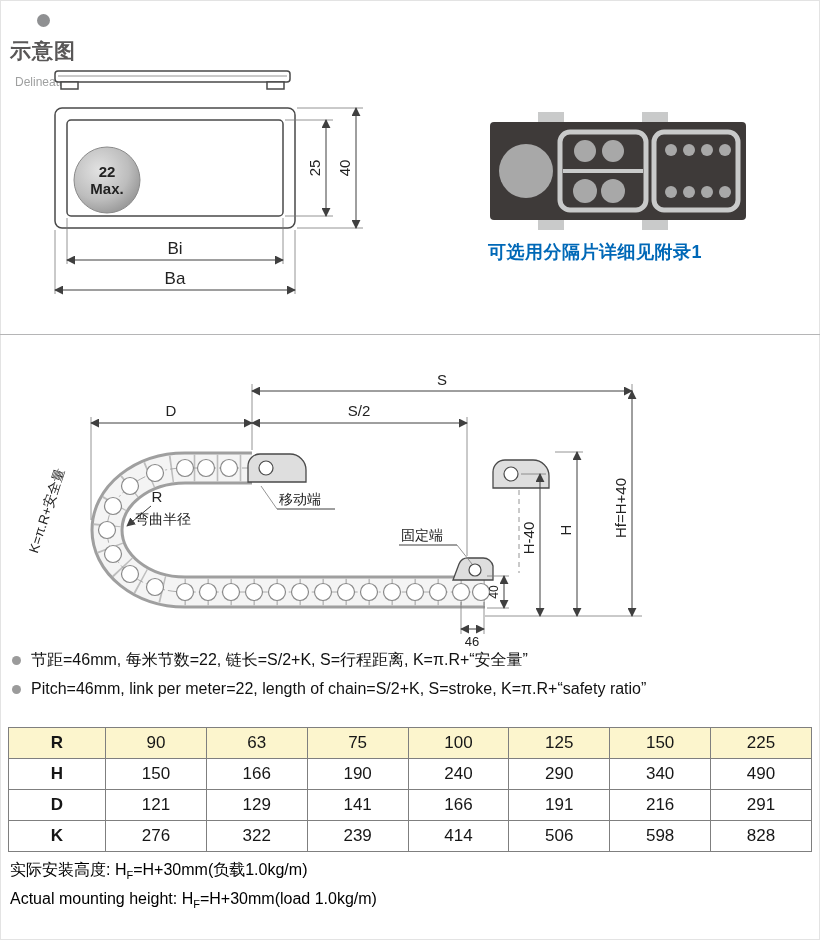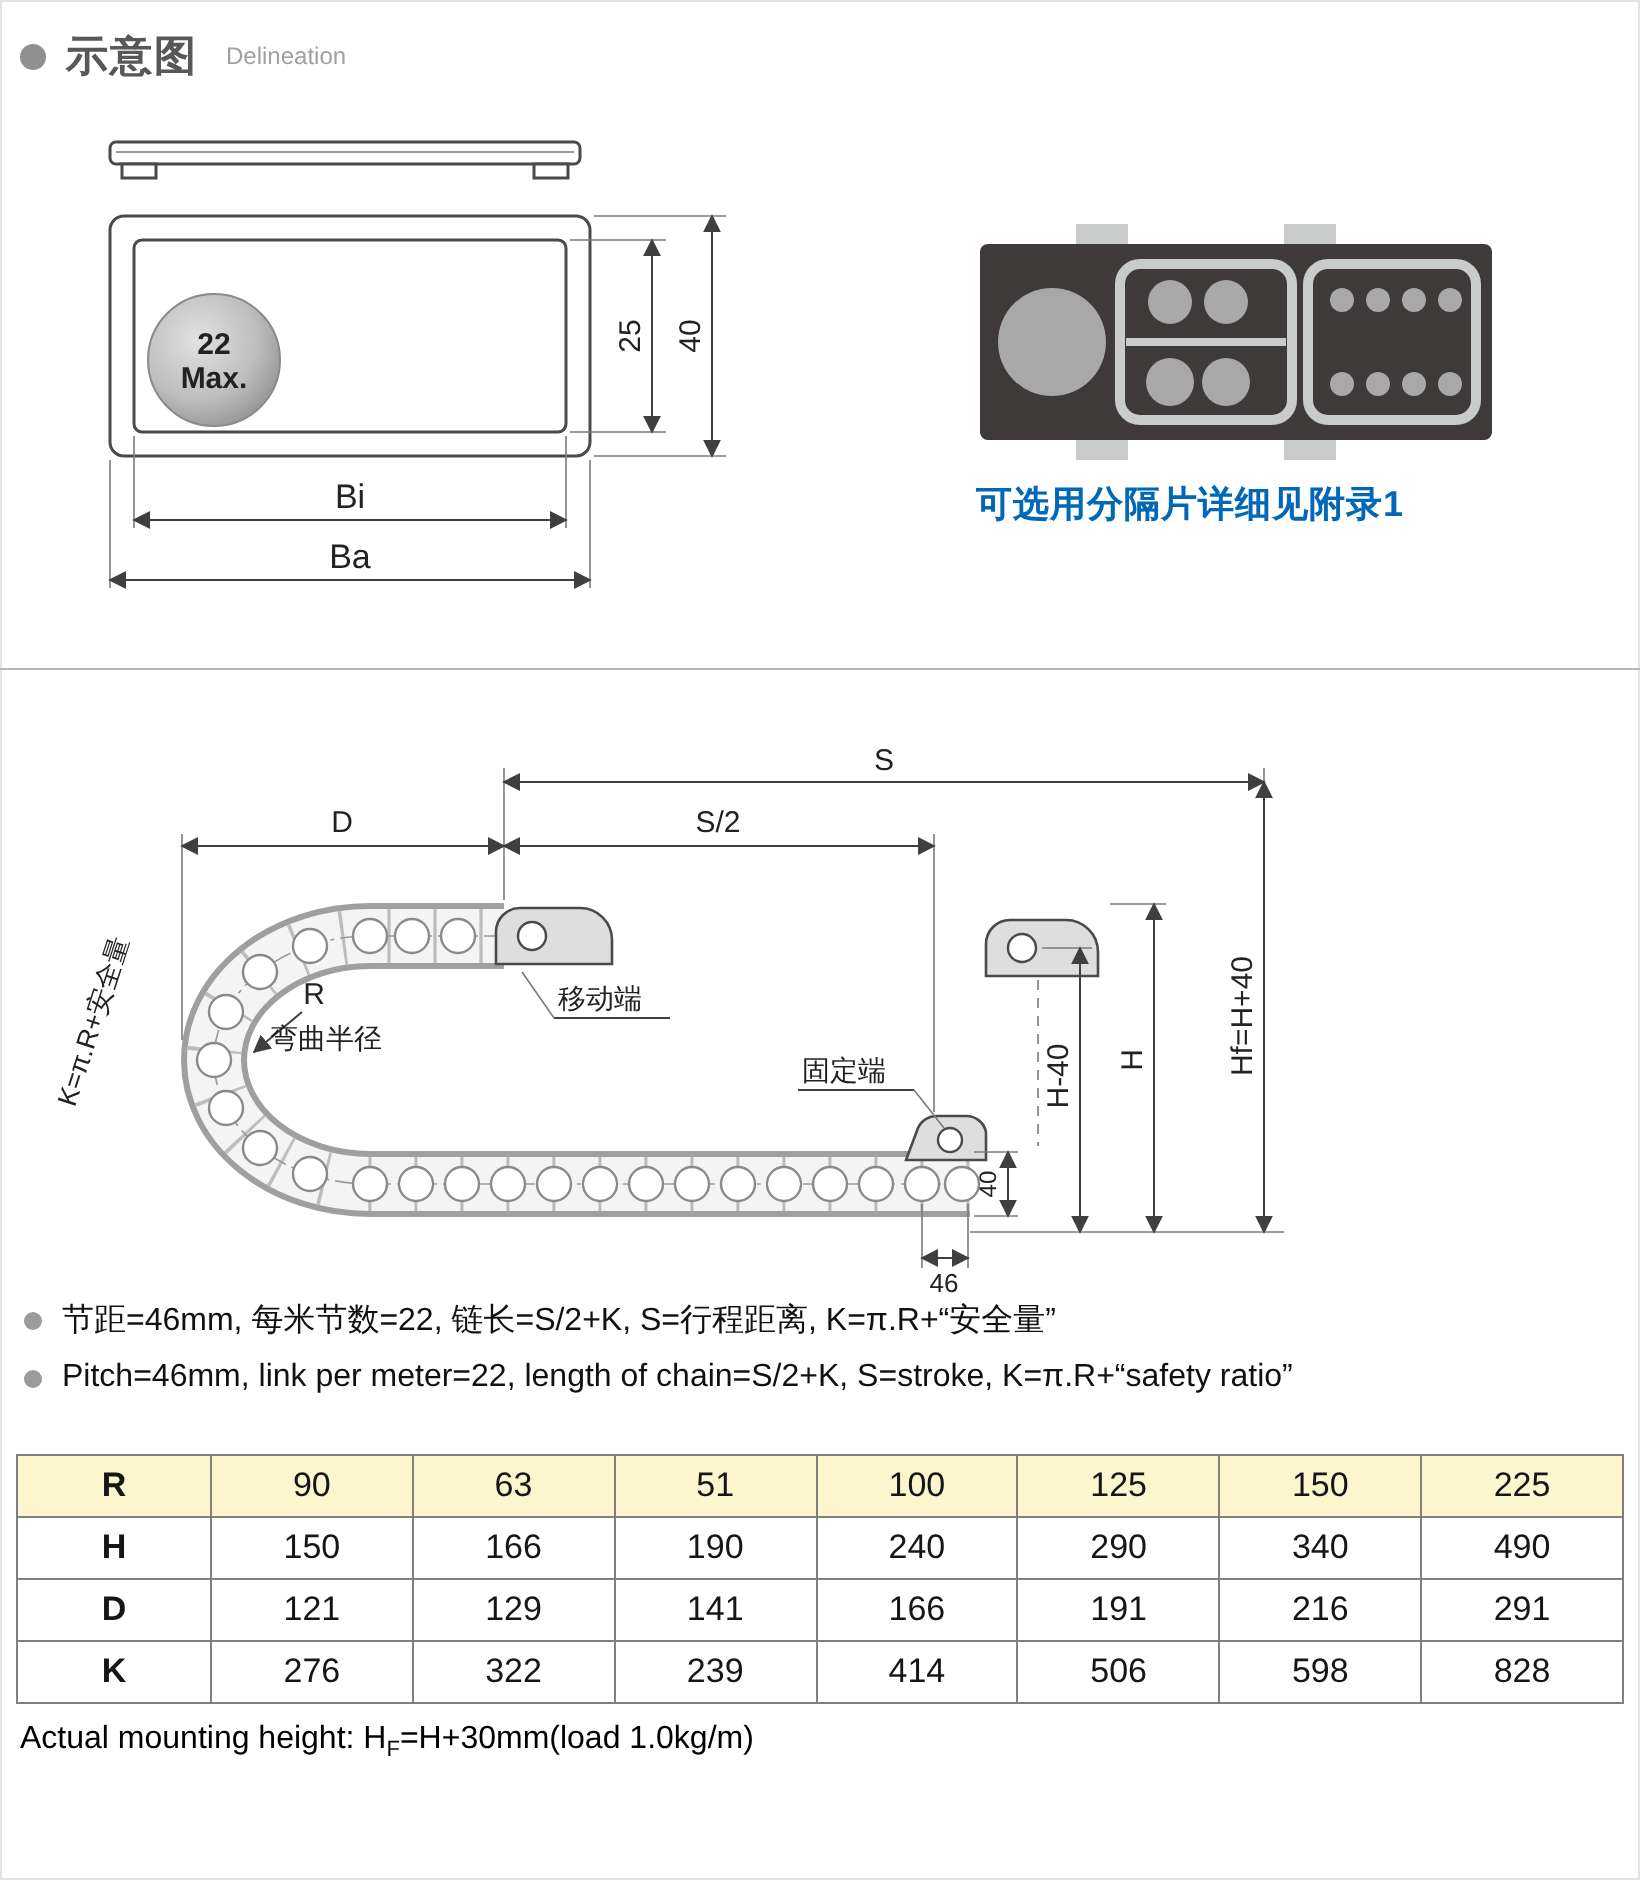--- a/index.html
+++ b/index.html
@@ -6,21 +6,21 @@
   html,body { background:#ffffff; }
   .page {
     position:relative; width:820px; height:940px; background:#fff;
     font-family:"Liberation Sans", sans-serif; overflow:hidden;
     box-shadow: inset 0 0 0 1px #e3e3e3;
   }
   .sec-header { position:absolute; display:flex; align-items:center; gap:10px; }
   .sec-bullet { width:13px; height:13px; border-radius:50%; background:#8f9092; flex:0 0 auto; }
   .sec-title-cn { font-size:21px; font-weight:bold; color:#595757; letter-spacing:1px; }
   .sec-title-en { font-size:12px; color:#9fa0a0; margin-left:4px; }
-  #sec1-header { left:10px; top:14px; }
+  #sec1-header { left:10px; top:14px;flex-direction:column; }
   #sec2-header { left:10px; top:345px; }
   .divider { position:absolute; left:0; top:334px; width:820px; height:1px; background:#b5b5b6; }
 
   #drawing1 { position:absolute; left:30px; top:56px; }
   #separator-figure { position:absolute; left:490px; top:110px; }
   .caption-blue { position:absolute; left:488px; top:240px; font-size:18px; font-weight:bold; color:#0068b7; letter-spacing:0.5px; }
   #drawing2 { position:absolute; left:15px; top:370px; }
 
   .note { position:absolute; left:12px; display:flex; align-items:center; gap:10px; font-size:16px; color:#111; }
   .note-bullet { width:9px; height:9px; border-radius:50%; background:#9b9b9b; flex:0 0 auto; }
@@ -257,21 +257,21 @@
         <col>
         <col>
         <col>
         <col>
     </colgroup>
     <tbody>
       <tr class="hdr">
         <td class="lbl">R</td>
         <td>90</td>
         <td>63</td>
-        <td>51</td>
+        <td>75</td>
         <td>100</td>
         <td>125</td>
         <td>150</td>
         <td>225</td>
       </tr>
       <tr>
         <td class="lbl">H</td>
         <td>150</td>
         <td>166</td>
         <td>190</td>
@@ -298,17 +298,20 @@
         <td>414</td>
         <td>506</td>
         <td>598</td>
         <td>828</td>
       </tr>
     </tbody>
   </table>
 
   <div class="footer">
     <div>
+      <span>实际安装高度: H</span><sub>F</sub><span>=H+30mm(负载1.0kg/m)</span>
+    </div>
+    <div>
       <span>Actual mounting height: H</span><sub>F</sub><span>=H+30mm(load 1.0kg/m)</span>
     </div>
   </div>
 
 </div>
 
 </body></html>

